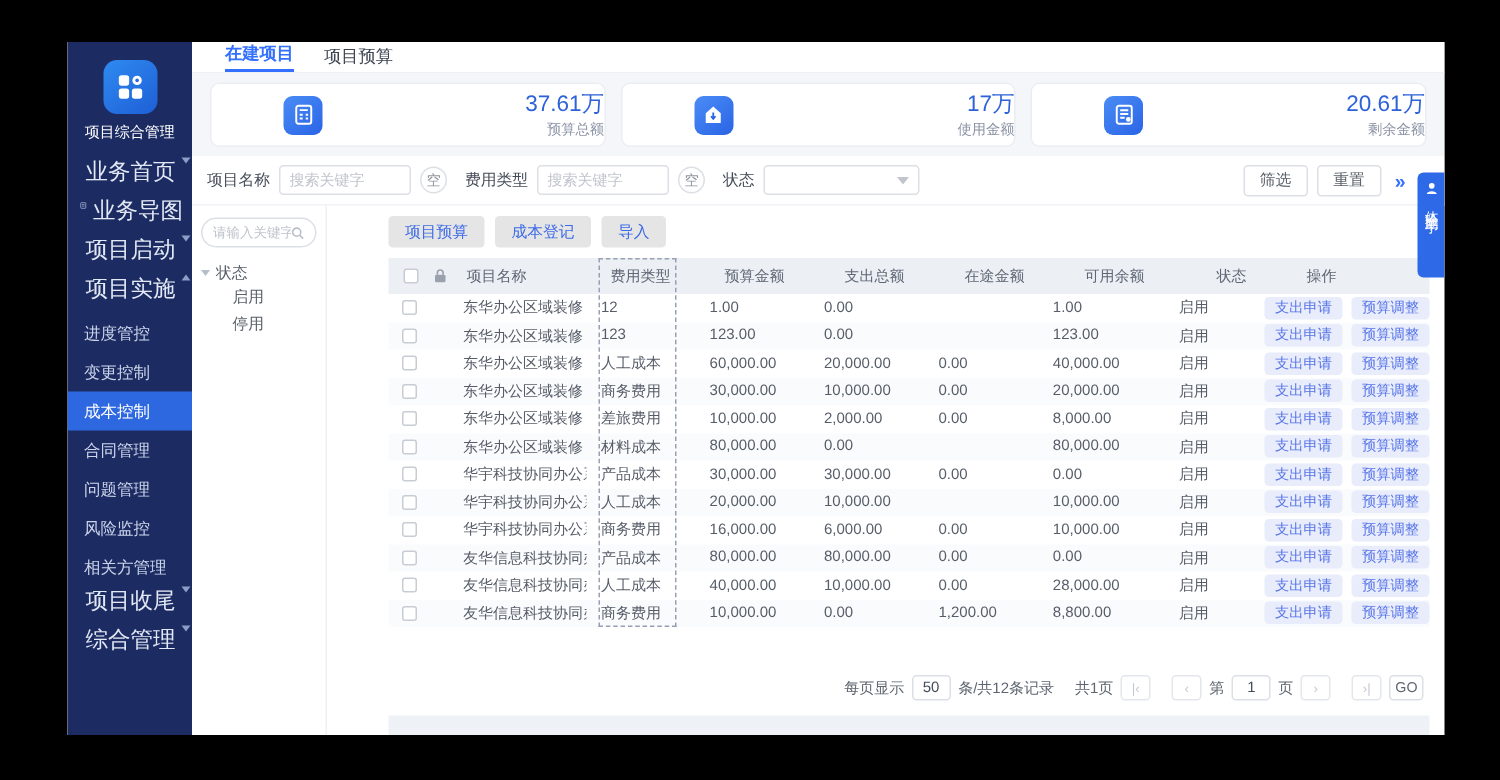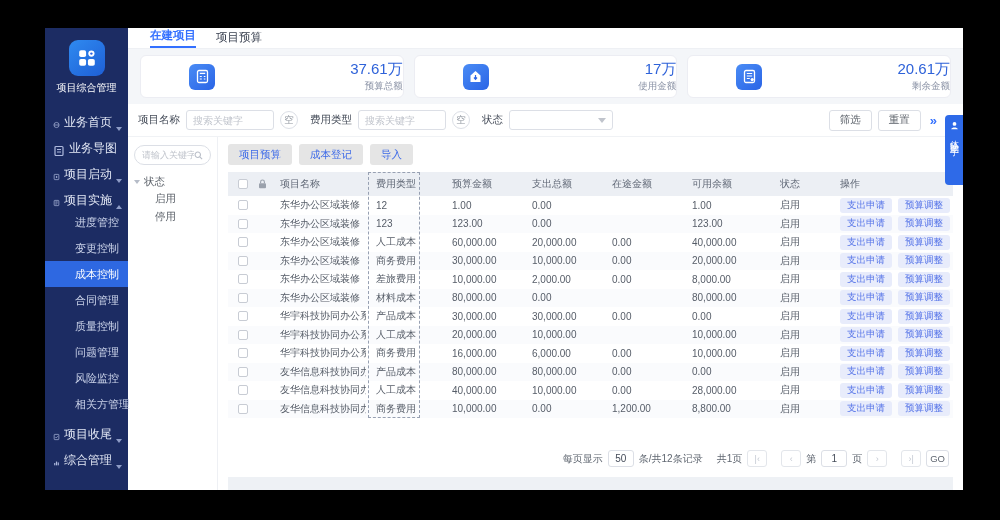--- a/index.html
+++ b/index.html
@@ -3,25 +3,25 @@
 <meta charset="utf-8">
 <style>
   * { margin:0; padding:0; box-sizing:border-box; }
   html,body { width:1000px; height:520px; background:#000; font-family:"Liberation Sans","DejaVu Sans",sans-serif; overflow:hidden; }
   .app { position:absolute; left:45px; top:28px; width:918px; height:462px; background:#fff; display:flex; overflow:hidden; }
 
   
   .sidebar { width:83px; flex-shrink:0; background:#1c2c63; color:#dfe4f2; padding-top:12px; }
   .logo { width:36px; height:36px; margin:0 auto; border-radius:9px; background:linear-gradient(140deg,#2f8af0,#1e5fd6); display:flex; align-items:center; justify-content:center; }
   .logo-title { text-align:center; font-size:10px; color:#fff; margin-top:5px; margin-bottom:10px; }
-  .menu-item { height:26px; display:flex; align-items:flex-end; padding:0 6px 0 8px; gap:4px; font-size:12px; color:#e3e8f5; cursor:pointer; }
+  .menu-item { height:26px; display:flex; align-items:flex-start; padding:0 6px 0 8px; gap:4px; font-size:15px; color:#e3e8f5; cursor:pointer; }
   .menu-item .mi-label { flex:1; white-space:nowrap; }
   .caret-down { width:0; height:0; border-left:3px solid transparent; border-right:3px solid transparent; border-top:4px solid #8e9cc6; }
   .caret-up { width:0; height:0; border-left:3px solid transparent; border-right:3px solid transparent; border-bottom:4px solid #8e9cc6; }
-  .sub-item { height:26px; display:flex; align-items:center; padding-left:30px; font-size:11px; color:#ccd4ea; cursor:pointer; white-space:nowrap; }
+  .sub-item { height:26px; display:flex; align-items:center; padding-left:11px; font-size:11px; color:#ccd4ea; cursor:pointer; white-space:nowrap; }
   .sub-item.active { background:#2e68e1; color:#fff; }
 
   
   .main { flex:1; display:flex; flex-direction:column; min-width:0; position:relative; }
   .tabbar { height:21px; display:flex; gap:20px; padding-left:22px; align-items:flex-end; background:#fff; border-bottom:1px solid #eef0f4; flex-shrink:0; }
   .tab { font-size:11.5px; color:#3c4352; padding-bottom:3px; cursor:pointer; }
   .tab.active { color:#3370ff; font-weight:bold; border-bottom:2px solid #3370ff; }
 
   .cards { display:flex; gap:10px; padding:6px 12px; background:#f4f6f9; flex-shrink:0; }
   .card { flex:1; background:#fff; border:1px solid #ecedf3; border-radius:6px; height:43px; position:relative; display:flex; align-items:center; }
@@ -34,21 +34,21 @@
   .f-label { font-size:10.5px; color:#454c59; white-space:nowrap; }
   .f-input { width:88px; height:20px; border:1px solid #dcdfe6; border-radius:3px; font-size:10px; padding:0 6px; color:#454c59; outline:none; font-family:inherit; }
   .f-input::placeholder { color:#c0c4cc; }
   .empty-circle { width:18px; height:18px; flex-shrink:0; border-radius:50%; border:1px solid #dcdfe6; font-size:9.5px; color:#8f959e; display:flex; align-items:center; justify-content:center; cursor:pointer; background:#fff; }
   .f-select { width:104px; height:20px; border:1px solid #dcdfe6; border-radius:3px; display:flex; align-items:center; justify-content:flex-end; padding:0 6px; background:#fff; cursor:pointer; }
   .sel-caret { width:0; height:0; border-left:4px solid transparent; border-right:4px solid transparent; border-top:5px solid #c0c4cc; }
   .f-spacer { flex:1; }
   .btn-plain { height:21px; padding:0 10px; border:1px solid #dcdfe6; border-radius:3px; font-size:10.5px; color:#5a6068; background:#fff; display:flex; align-items:center; cursor:pointer; }
   .dbl-chev { color:#3370ff; font-size:13px; font-weight:bold; margin-left:3px; cursor:pointer; }
 
-  .body-row { flex:1; display:flex; min-height:0; }
+  .body-row { flex:1; display:flex; min-height:0;gap:31px; }
   .tree { width:90px; flex-shrink:0; border-right:1px solid #eef0f4; padding:8px 6px; }
   .tree-search { height:20px; border:1px solid #dcdfe6; border-radius:10px; display:flex; align-items:center; justify-content:space-between; padding:0 7px; }
   .tree-search input { border:none; outline:none; width:52px; font-size:9px; color:#454c59; font-family:inherit; }
   .tree-search input::placeholder { color:#c0c4cc; }
   .tree-node { margin-top:10px; display:flex; align-items:center; gap:4px; font-size:10.5px; color:#5a6068; cursor:pointer; }
   .tree-caret { width:0; height:0; border-left:3.5px solid transparent; border-right:3.5px solid transparent; border-top:4.5px solid #b6bcc8; }
   .tree-leaf { padding-left:21px; line-height:18px; font-size:10.5px; color:#5a6068; cursor:pointer; }
 
   .table-area { flex:1; display:flex; flex-direction:column; padding:7px 10px 0 10px; min-width:0; }
   .actions { display:flex; gap:7px; margin-bottom:7px; }
@@ -136,23 +136,20 @@
         <span>进度管控</span>
       </div>
         <div class="sub-item">
         <span>变更控制</span>
       </div>
         <div class="sub-item active">
         <span>成本控制</span>
       </div>
         <div class="sub-item">
         <span>合同管理</span>
-      </div>
-        <div class="sub-item">
-        <span>质量控制</span>
       </div>
         <div class="sub-item">
         <span>问题管理</span>
       </div>
         <div class="sub-item">
         <span>风险监控</span>
       </div>
         <div class="sub-item">
         <span>相关方管理</span>
       </div>

